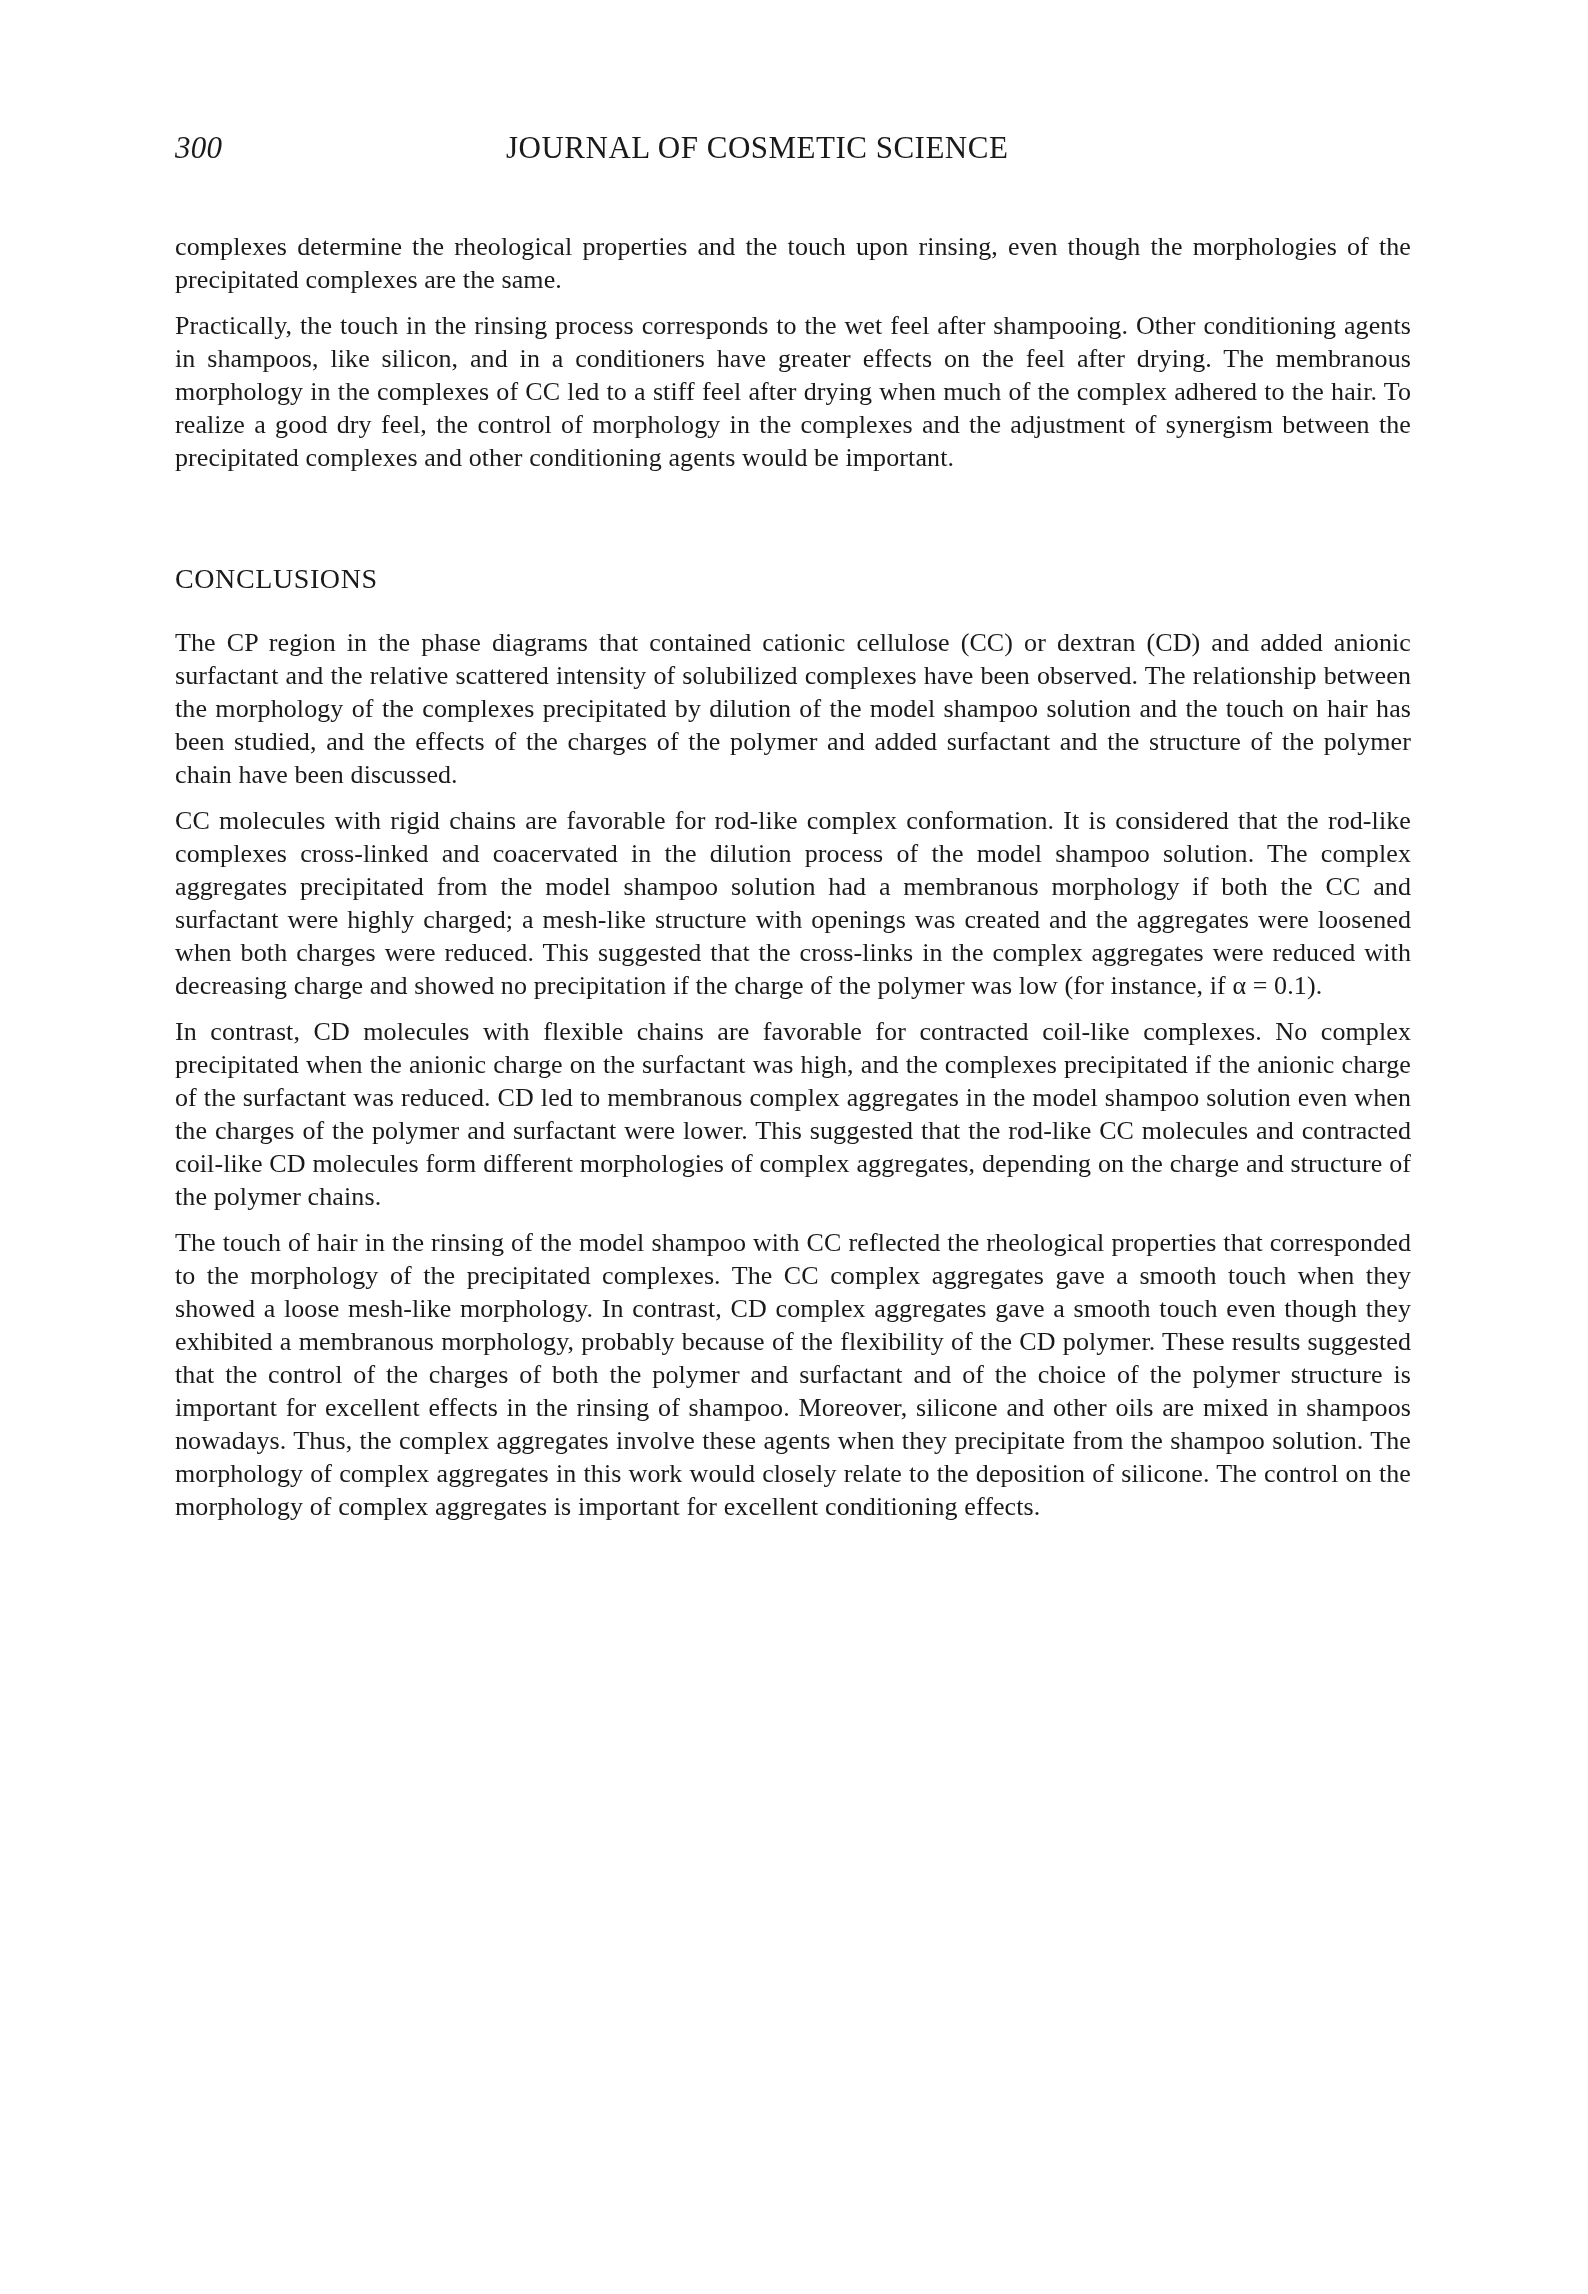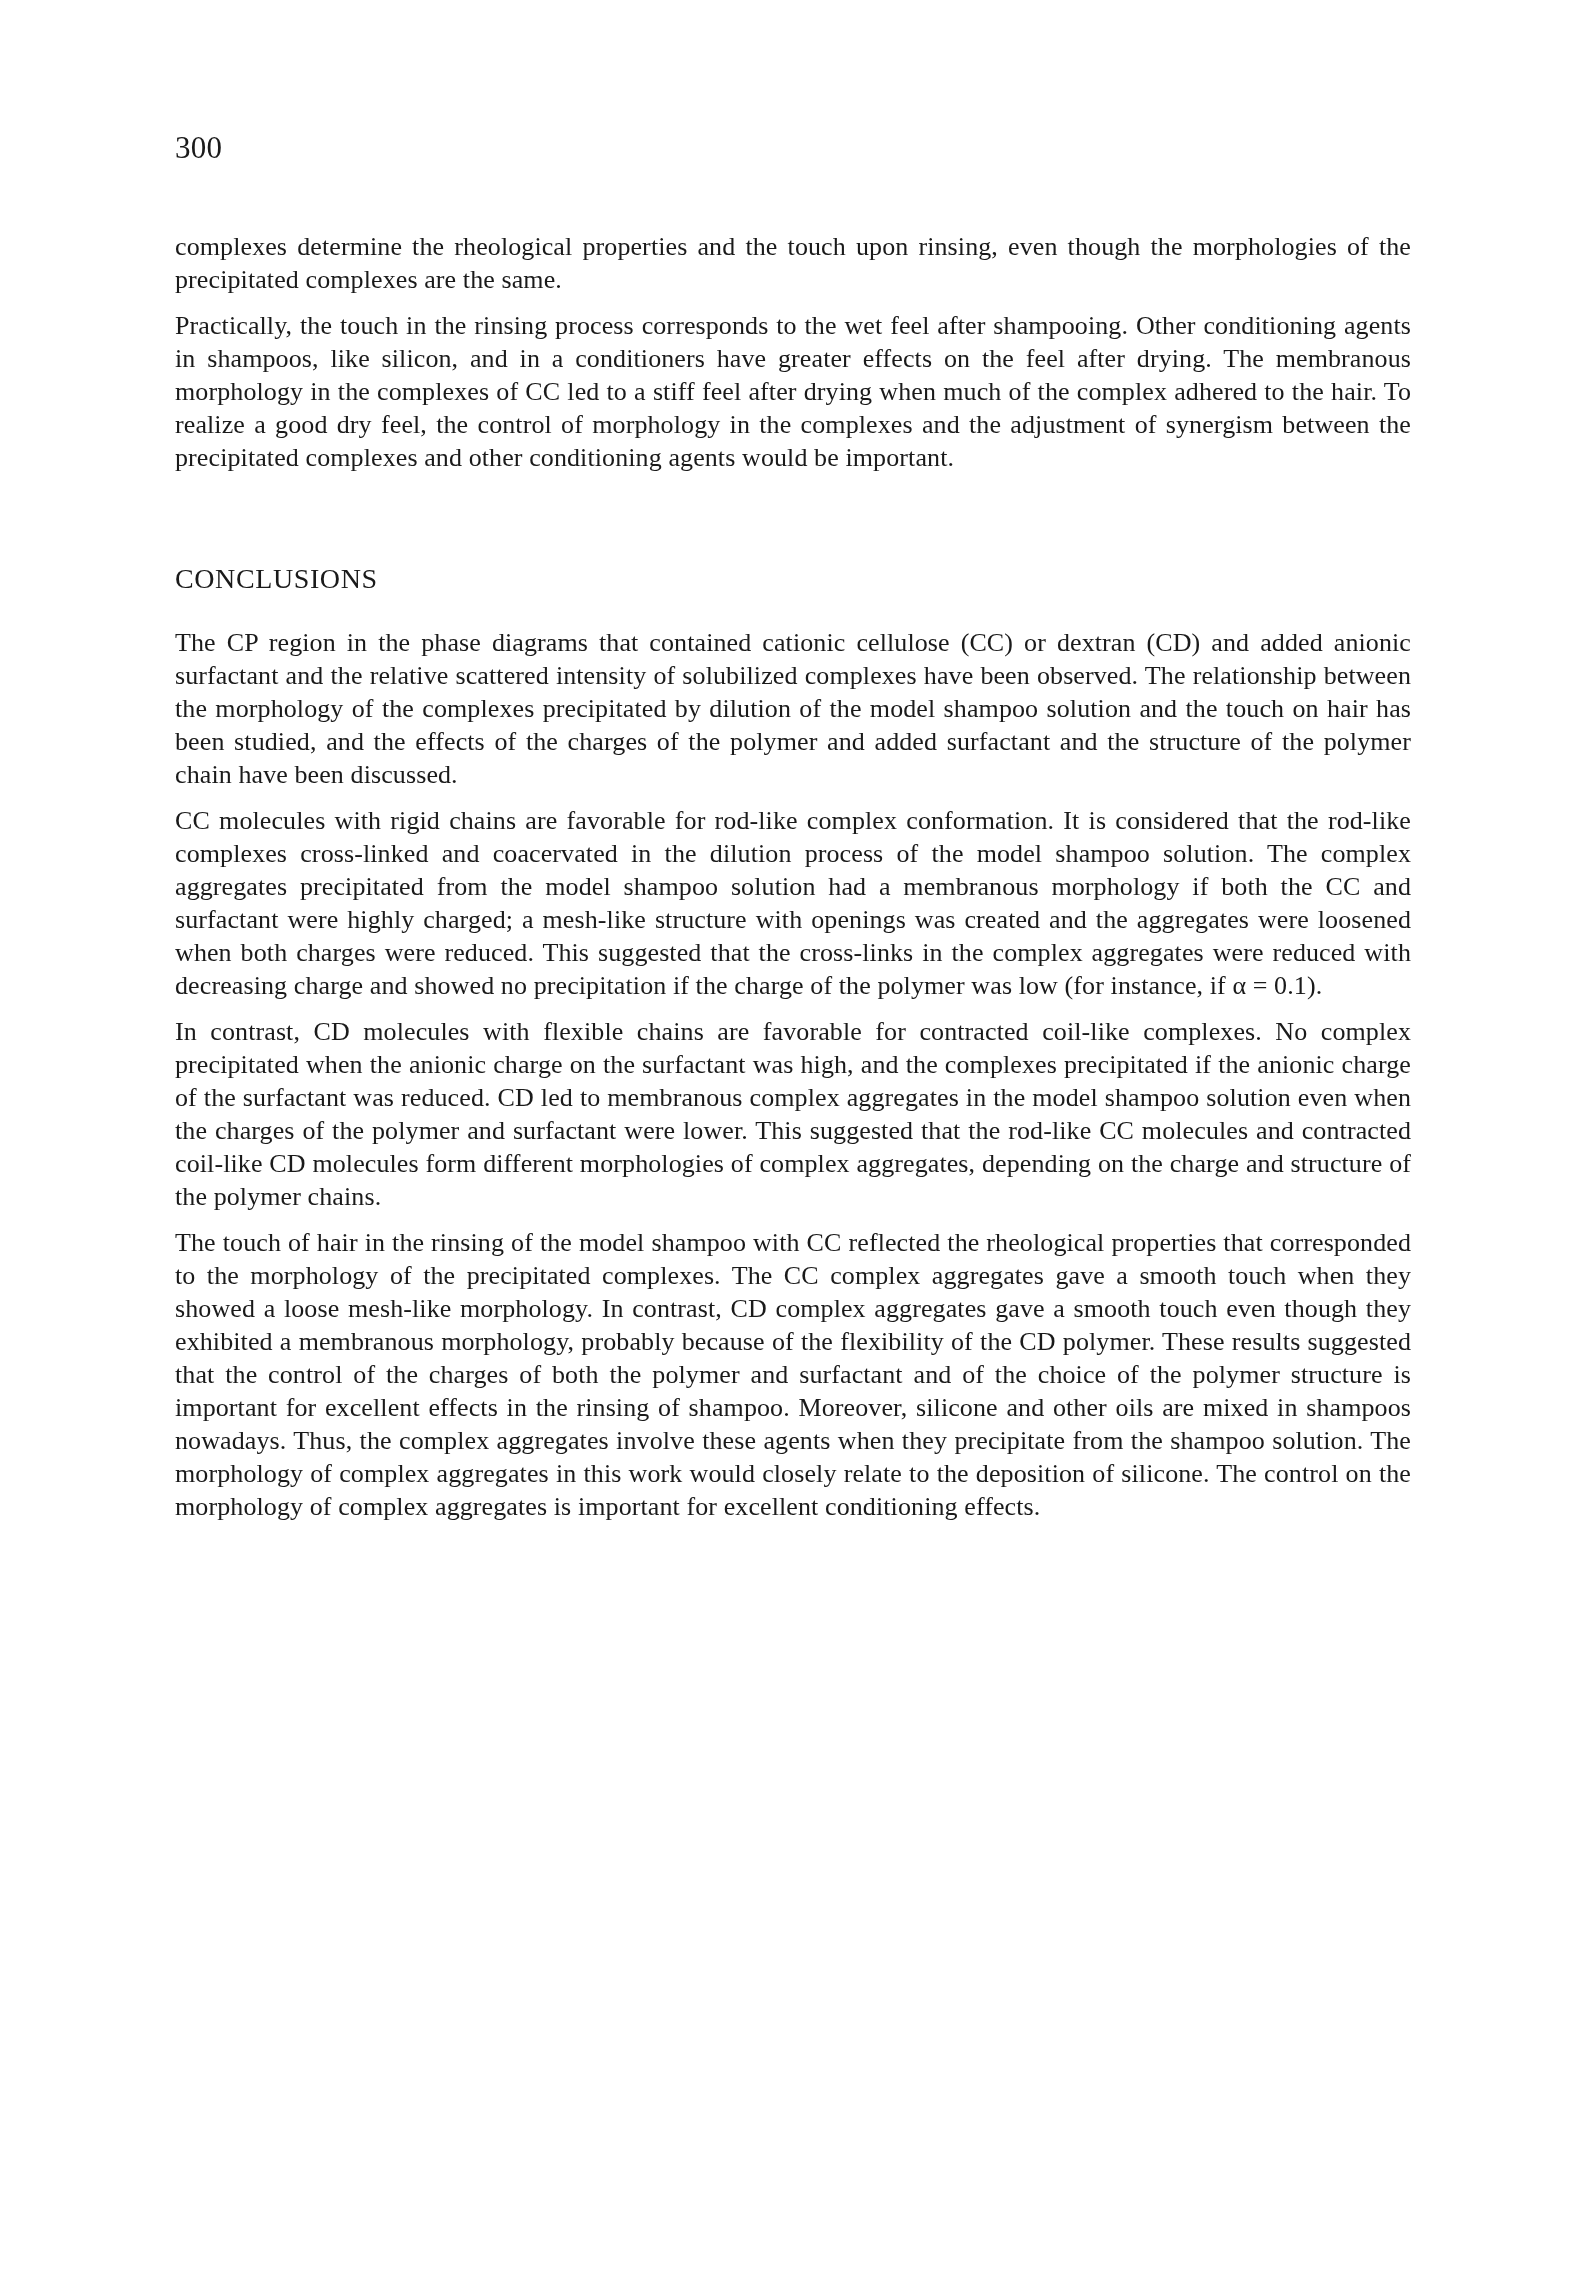--- a/index.html
+++ b/index.html
@@ -5,21 +5,21 @@
   html, body { margin: 0; padding: 0; background: #ffffff; }
   body {
     width: 1589px; height: 2295px; position: relative; overflow: hidden;
     font-family: "Liberation Serif", "DejaVu Serif", serif;
     color: #1a1a1a;
   }
   .page-header {
     position: absolute; left: 175px; top: 130px; width: 1224px; height: 41px;
     font-size: 31px; letter-spacing: 0.2px;
   }
-  .page-number { position: absolute; left: 0; top: 0; }
+  .page-number { position: absolute; left: 0; top: 0; font-style: italic; }
   .running-head { position: absolute; left: 331px; top: 0; letter-spacing: 0.5px; }
   .body {
     position: absolute; left: 175px; top: 230px; width: 1236px;
   }
   .para {
     margin: 0 0 13px 0;
     font-size: 26px; line-height: 33px;
     text-align: justify; hyphens: manual;
     letter-spacing: 0.1px;
   }
@@ -28,20 +28,21 @@
     font-size: 28px; letter-spacing: 0.6px;
     line-height: 38px;
   }
   .p-conc1 { margin-top: 16px; }
 </style>
 </head>
 <body>
 
 <div class="page-header">
   <span class="page-number">300</span>
+  <span class="running-head">JOURNAL OF COSMETIC SCIENCE</span>
 </div>
 
 <div class="body">
   <p class="para">complexes determine the rheological properties and the touch upon rinsing, even though the morphologies of the precipitated complexes are the same.</p>
   <p class="para">Practically, the touch in the rinsing process corresponds to the wet feel after shampoo­ing. Other conditioning agents in shampoos, like silicon, and in a conditioners have greater effects on the feel after drying. The membranous morphology in the complexes of CC led to a stiff feel after drying when much of the complex adhered to the hair. To realize a good dry feel, the control of morphology in the complexes and the adjustment of synergism between the precipitated complexes and other conditioning agents would be important.</p>
 
   <div class="section-heading">CONCLUSIONS</div>
 
   <p class="para p-conc1">The CP region in the phase diagrams that contained cationic cellulose (CC) or dextran (CD) and added anionic surfactant and the relative scattered intensity of solubilized com­plexes have been observed. The relationship between the morphology of the complexes precipitated by dilution of the model shampoo solution and the touch on hair has been studied, and the effects of the charges of the polymer and added surfactant and the struc­ture of the polymer chain have been discussed.</p>
   <p class="para">CC molecules with rigid chains are favorable for rod-like complex conformation. It is considered that the rod-like complexes cross-linked and coacervated in the dilution pro­cess of the model shampoo solution. The complex aggregates precipitated from the model shampoo solution had a membranous morphology if both the CC and surfactant were highly charged; a mesh-like structure with openings was created and the aggregates were loosened when both charges were reduced. This suggested that the cross-links in the complex aggregates were reduced with decreasing charge and showed no precipitation if the charge of the polymer was low (for instance, if α = 0.1).</p>

